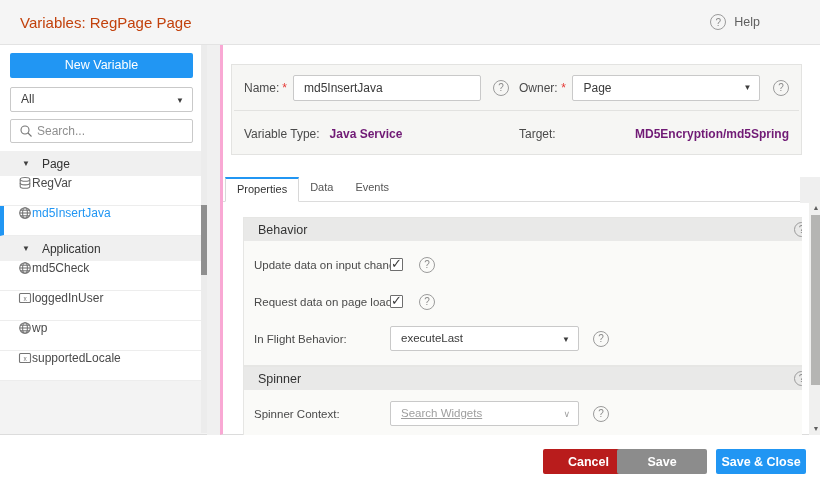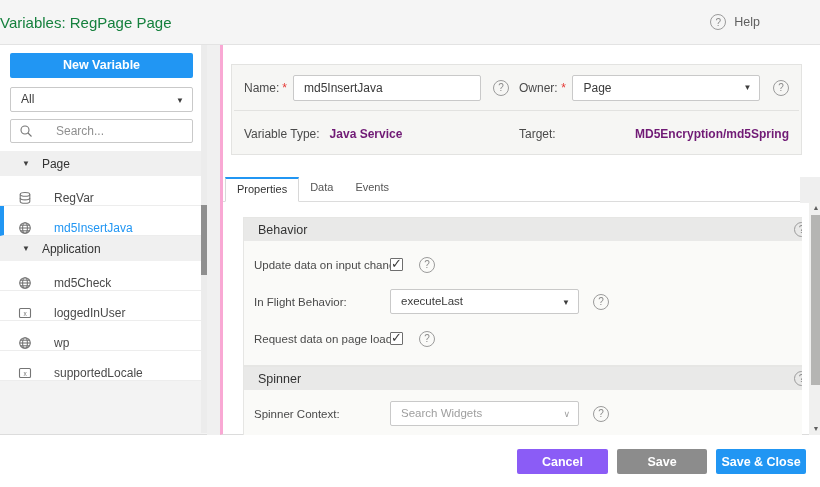--- a/index.html
+++ b/index.html
@@ -8,69 +8,69 @@
     font-family:"Liberation Sans","DejaVu Sans",sans-serif;
     background:#ffffff; color:#3c3c3c; overflow:hidden; position:relative;
     font-size:12px;
   }
   
   .titlebar {
     position:absolute; left:0; top:0; width:820px; height:45px;
     background:#f5f5f5; border-bottom:1px solid #e3e3e3;
     display:flex; align-items:center;
   }
-  .titlebar h1 { font-size:15px; font-weight:400; color:#15803d; flex:1; }
+  .titlebar h1 { font-size:15px; font-weight:400; color:#c2410c; margin-left:20px; flex:1; }
   .help-area { display:flex; align-items:center; gap:8px; margin-right:60px; cursor:pointer; }
   .help-area .help-label { font-size:12.5px; color:#5f5f5f; }
 
   .help-icon {
     width:16px; height:16px; border:1px solid #9b9b9b; border-radius:50%;
     display:inline-flex; align-items:center; justify-content:center;
     color:#8a8a8a; font-size:10px; flex:0 0 auto; background:transparent;
   }
   .help-icon::before { content:"?"; }
 
   
   .sidebar {
     position:absolute; left:0; top:45px; width:207px; height:390px;
     background:#ffffff; border-bottom:1px solid #dcdcdc;
   }
   .sb-controls { padding:8px 14px 0 10px; }
   .btn-new {
     display:block; width:183px; height:25px; background:#2196f3; color:#fff;
-    font-weight:700; font-size:12.5px; text-align:center; line-height:25px;
+    font-weight:400; font-size:12.5px; text-align:center; line-height:25px;
     border:none; border-radius:2px; cursor:pointer; font-family:inherit;
   }
   .sb-filter {
     margin-top:9px; width:183px; height:25px; background:#fff;
     border:1px solid #c9c9c9; border-radius:2px; position:relative;
     line-height:23px; padding-left:10px; color:#3c3c3c; cursor:pointer;
   }
   .caret-down { position:absolute; right:8px; top:50%; transform:translateY(-50%); font-size:8px; color:#3c3c3c; }
   .caret-down::before { content:"▼"; }
   .sb-search {
     margin-top:7px; width:183px; height:24px; background:#fff;
     border:1px solid #c9c9c9; border-radius:2px;
-    display:flex; align-items:center; padding:0 8px; gap:23px;
+    display:flex; align-items:center; padding:0 8px; gap:4px;
   }
   .sb-search input {
     border:none; outline:none; flex:1; font-size:12px; color:#3c3c3c;
     font-family:inherit; background:transparent; min-width:0;
   }
   .sb-search input::placeholder { color:#8f8f8f; }
 
   .tree { margin-top:8px; }
   .tree-section {
     height:25px; background:#f0f0f0; display:flex; align-items:center;
     padding-left:22px; gap:12px; color:#333; cursor:pointer;
   }
   .tri-down { font-size:8px; color:#3f3f3f; }
   .tri-down::before { content:"▼"; }
   .tree-item {
-    height:30px; display:flex; align-items:flex-end; gap:22px;
+    height:30px; display:flex; align-items:flex-start; gap:0;
     padding-left:18px; border-bottom:1px solid #ededed; background:#fff;
     color:#4a4a4a; cursor:pointer;
   }
   .tree-item.selected { border-left:4px solid #2196f3; padding-left:14px; color:#2196f3; }
   .tree-item.selected .node-label { color:#2196f3; }
   .node-icon { width:14px; height:14px; flex:0 0 auto; display:inline-flex; }
   .node-icon svg { width:14px; height:14px; stroke:#757575; fill:none; stroke-width:1.1; }
   .node-icon svg text { fill:#757575; stroke:none; }
   .sb-filler { height:53px; background:#f3f3f3; }
   .sb-scroll {
@@ -144,40 +144,40 @@
   .prop-label { width:136px; font-size:11.5px; color:#4a4a4a; white-space:nowrap; }
   .checkbox {
     width:13px; height:13px; border:1px solid #6e6e6e; border-radius:1px;
     background:#fff; position:relative; margin-right:16px; cursor:pointer; flex:0 0 auto;
   }
   .checkbox.checked::after {
     content:"✓"; position:absolute; left:0px; top:-3px; font-size:13px;
     font-weight:700; color:#3a3a3a;
   }
   .prop-row .select { width:189px; height:25px; line-height:23px; font-size:11.5px; margin-right:14px; }
-  .select.placeholder { color:#9e9e9e; }
+  .select.placeholder { color:#9e9e9e;text-decoration:underline; }
   .chev-down { position:absolute; right:8px; top:50%; transform:translateY(-50%); font-size:9px; color:#9e9e9e; }
   .chev-down::before { content:"∨"; }
 
   
   .v-scroll {
     position:absolute; left:586px; top:157px; width:14px; height:233px; background:#f0f0ef;
   }
   .v-arrow { position:absolute; left:0; width:14px; height:12px; color:#5f5f5f; font-size:7px; text-align:center; line-height:12px; cursor:pointer; }
   .v-arrow.up { top:0; } .v-arrow.up::before { content:"▲"; }
   .v-arrow.down { bottom:0; } .v-arrow.down::before { content:"▼"; }
   .v-thumb { position:absolute; left:2px; top:13px; width:10px; height:170px; background:#b5b5b3; }
 
   
   .footer-btn {
     position:absolute; top:449px; height:25px; border:none; border-radius:2px;
     color:#fff; font-weight:700; font-size:12.5px; font-family:inherit; cursor:pointer;
     text-align:center;
   }
-  .btn-cancel { left:517px; width:91px; background:#8b5cf6; }
+  .btn-cancel { left:543px; width:91px; background:#b91c1c; }
   .btn-save { left:617px; width:90px; background:#8c8c8c; }
   .btn-saveclose { left:716px; width:90px; background:#2196f3; }
 </style>
 </head>
 <body>
 
 <div class="titlebar">
   <h1>Variables: RegPage Page</h1>
   <div class="help-area">
     <span class="help-icon"></span>
@@ -335,30 +335,30 @@
         <span>Behavior</span>
         <span class="help-icon"></span>
       </div>
       <div class="section-body">
         <div class="prop-row">
           <span class="prop-label">Update data on input change</span>
           <span class="checkbox checked"></span>
           <span class="help-icon"></span>
         </div>
         <div class="prop-row">
+          <span class="prop-label">Request data on page load</span>
+          <span class="checkbox checked"></span>
+          <span class="help-icon"></span>
+        </div>
+        <div class="prop-row">
           <span class="prop-label">In Flight Behavior:</span>
           <div class="select">
             <span>executeLast</span>
             <span class="caret-down"></span>
           </div>
-          <span class="help-icon"></span>
-        </div>
-        <div class="prop-row">
-          <span class="prop-label">Request data on page load</span>
-          <span class="checkbox checked"></span>
           <span class="help-icon"></span>
         </div>
       </div>
     </div>
 
     <div class="section-box spinner">
       <div class="section-head">
         <span>Spinner</span>
         <span class="help-icon"></span>
       </div>

